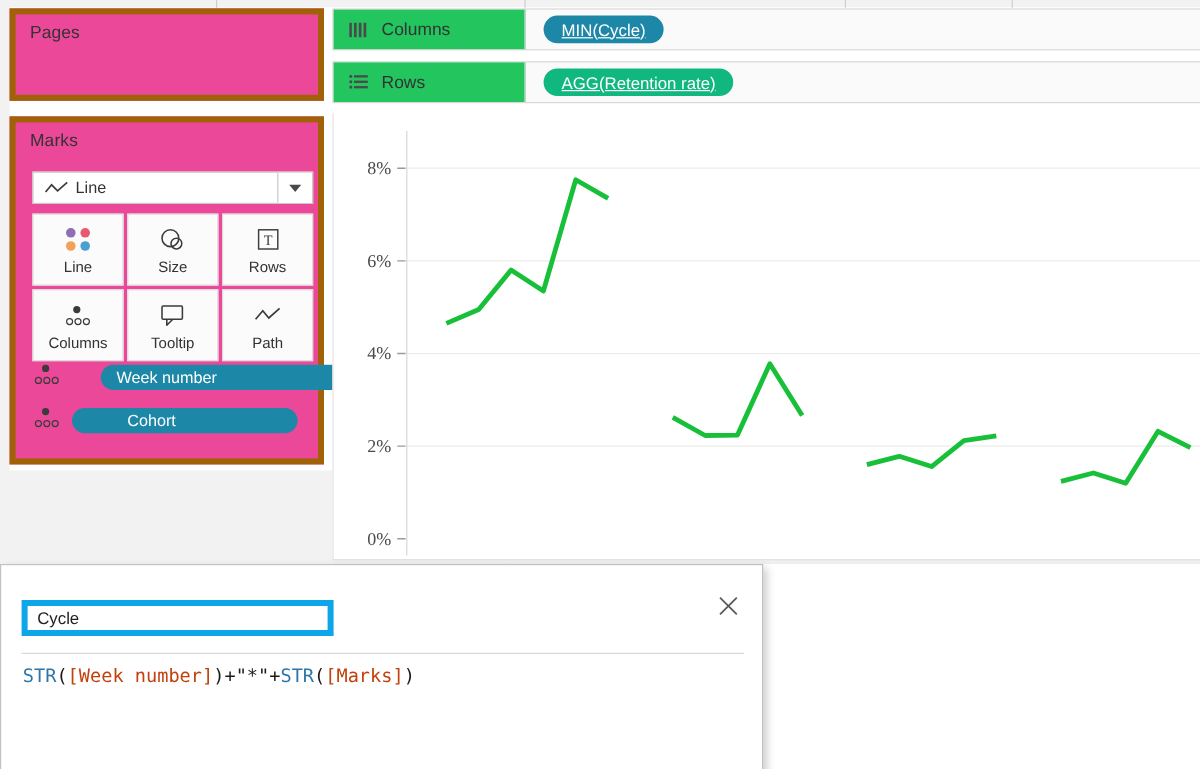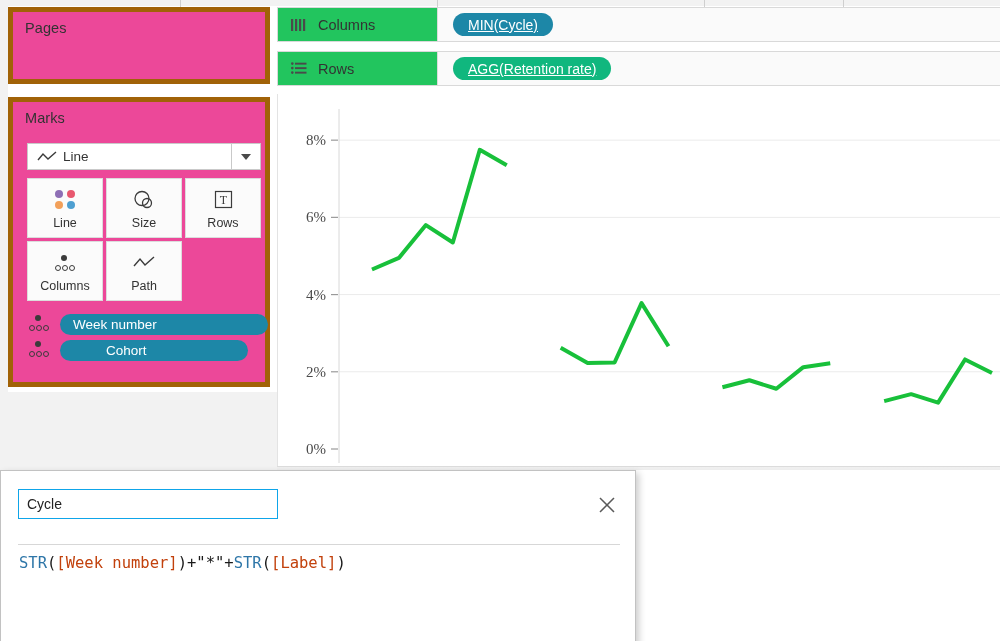--- a/index.html
+++ b/index.html
@@ -186,23 +186,23 @@
     position: absolute;
     left: 0px; top: 470px;
     width: 636px; height: 180px;
     background: #ffffff;
     border: 1px solid #c2c2c2;
     box-sizing: border-box;
     box-shadow: 3px 3px 7px rgba(0,0,0,0.20);
   }
   #calc-name-input {
     position: absolute;
-    left: 17px; top: 18px;
+    left: 17px; top: 29px;
     width: 260px; height: 30px;
-    border: 1px solid #0ea5e9;
+    border: 5px solid #0ea5e9;
     background: #ffffff;
     box-sizing: border-box;
     font-family: "Liberation Sans", sans-serif;
     font-size: 14px;
     color: #222;
     padding: 0 8px;
     outline: none;
   }
   #calc-close {
     position: absolute;
@@ -331,32 +331,41 @@
           <span class="detail-ico">
             <span class="f"></span>
             <span class="o" style="left:3px;"></span>
             <span class="o" style="left:10px;"></span>
             <span class="o" style="left:17px;"></span>
           </span>
         </span>
         <span class="cap">Columns</span>
       </div>
 
+      <div class="mark-btn">
+        <span class="glyph">
+          <svg width="22" height="20" viewBox="0 0 22 20">
+            <rect x="2" y="2" width="17" height="11" rx="1" fill="none" stroke="#3b3b3b" stroke-width="1.3"></rect>
+            <polyline points="6,13 6,18 11,13" fill="none" stroke="#3b3b3b" stroke-width="1.3" stroke-linejoin="round"></polyline>
+          </svg>
+        </span>
+        <span class="cap">Tooltip</span>
+      </div>
 
       <div class="mark-btn">
         <span class="glyph">
           <svg width="22" height="13" viewBox="0 0 22 13">
             <polyline points="1,10 7,3 12,9 21,1" fill="none" stroke="#3b3b3b" stroke-width="1.4"></polyline>
           </svg>
         </span>
         <span class="cap">Path</span>
       </div>
     </div>
 
-    <div class="mark-pill-row" style="top:212px;">
+    <div class="mark-pill-row" style="top:202px;gap:24px;">
       <span style="margin-right:7px;">
         <span class="detail-ico" style="display:inline-block;">
           <span class="f" style="left:8px;"></span>
           <span class="o" style="left:2px;"></span>
           <span class="o" style="left:9px;"></span>
           <span class="o" style="left:16px;"></span>
         </span>
       </span>
       <span class="mark-pill" style="background:#1D87A7; width:208px;">Week number</span>
     </div>
@@ -437,16 +446,16 @@
 
   <div id="calc-dialog">
     <input id="calc-name-input" type="text" value="Cycle" style="">
     <span id="calc-close">
       <svg width="20" height="20" viewBox="0 0 20 20">
         <line x1="3" y1="3" x2="17" y2="17" stroke="#5a5a5a" stroke-width="1.5"></line>
         <line x1="17" y1="3" x2="3" y2="17" stroke="#5a5a5a" stroke-width="1.5"></line>
       </svg>
     </span>
     <div id="calc-divider"></div>
-    <div id="calc-formula"><span class="tk-fn">STR</span><span class="tk-par">(</span><span class="tk-fld">[Week number]</span><span class="tk-par">)</span><span class="tk-op">+</span><span class="tk-str">"*"</span><span class="tk-op">+</span><span class="tk-fn">STR</span><span class="tk-par">(</span><span class="tk-fld">[Label]</span><span class="tk-par">)</span></div>
+    <div id="calc-formula"><span class="tk-fn">STR</span><span class="tk-par">(</span><span class="tk-fld">[Week number]</span><span class="tk-par">)</span><span class="tk-op">+</span><span class="tk-str">"*"</span><span class="tk-op">+</span><span class="tk-fn">STR</span><span class="tk-par">(</span><span class="tk-fld">[Marks]</span><span class="tk-par">)</span></div>
   </div>
 
 </div>
 
 </body></html>

